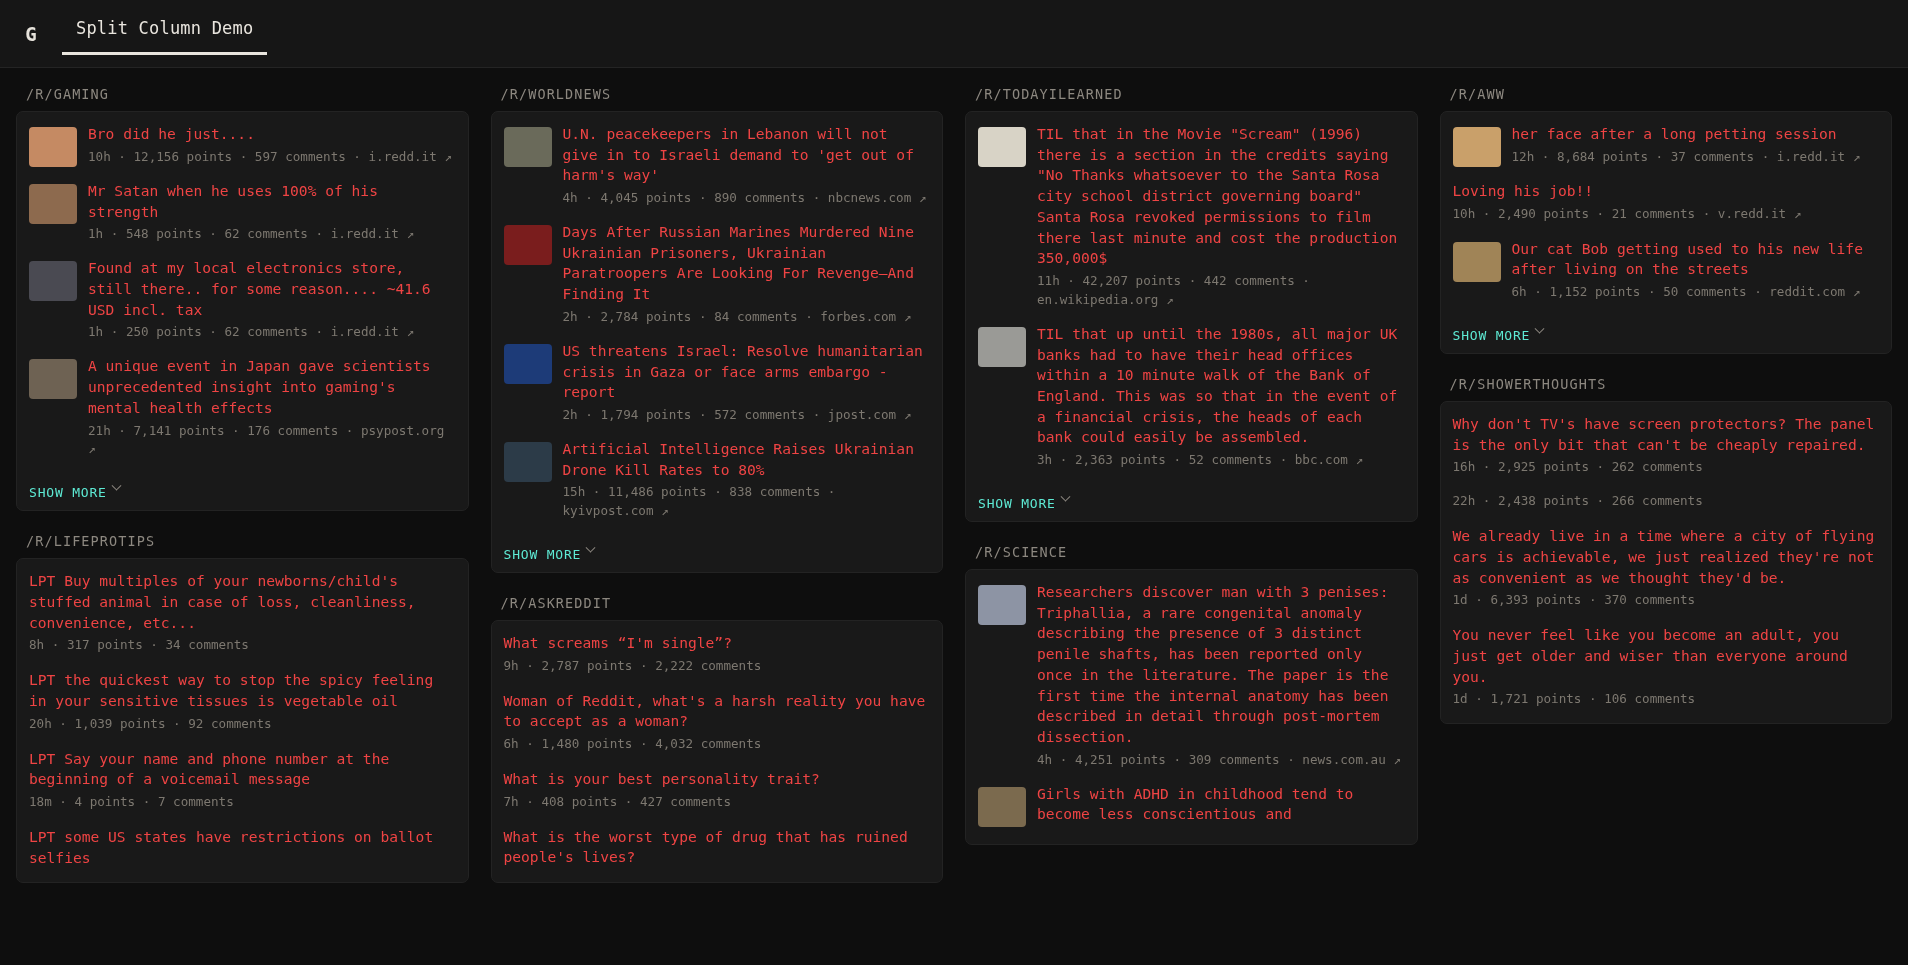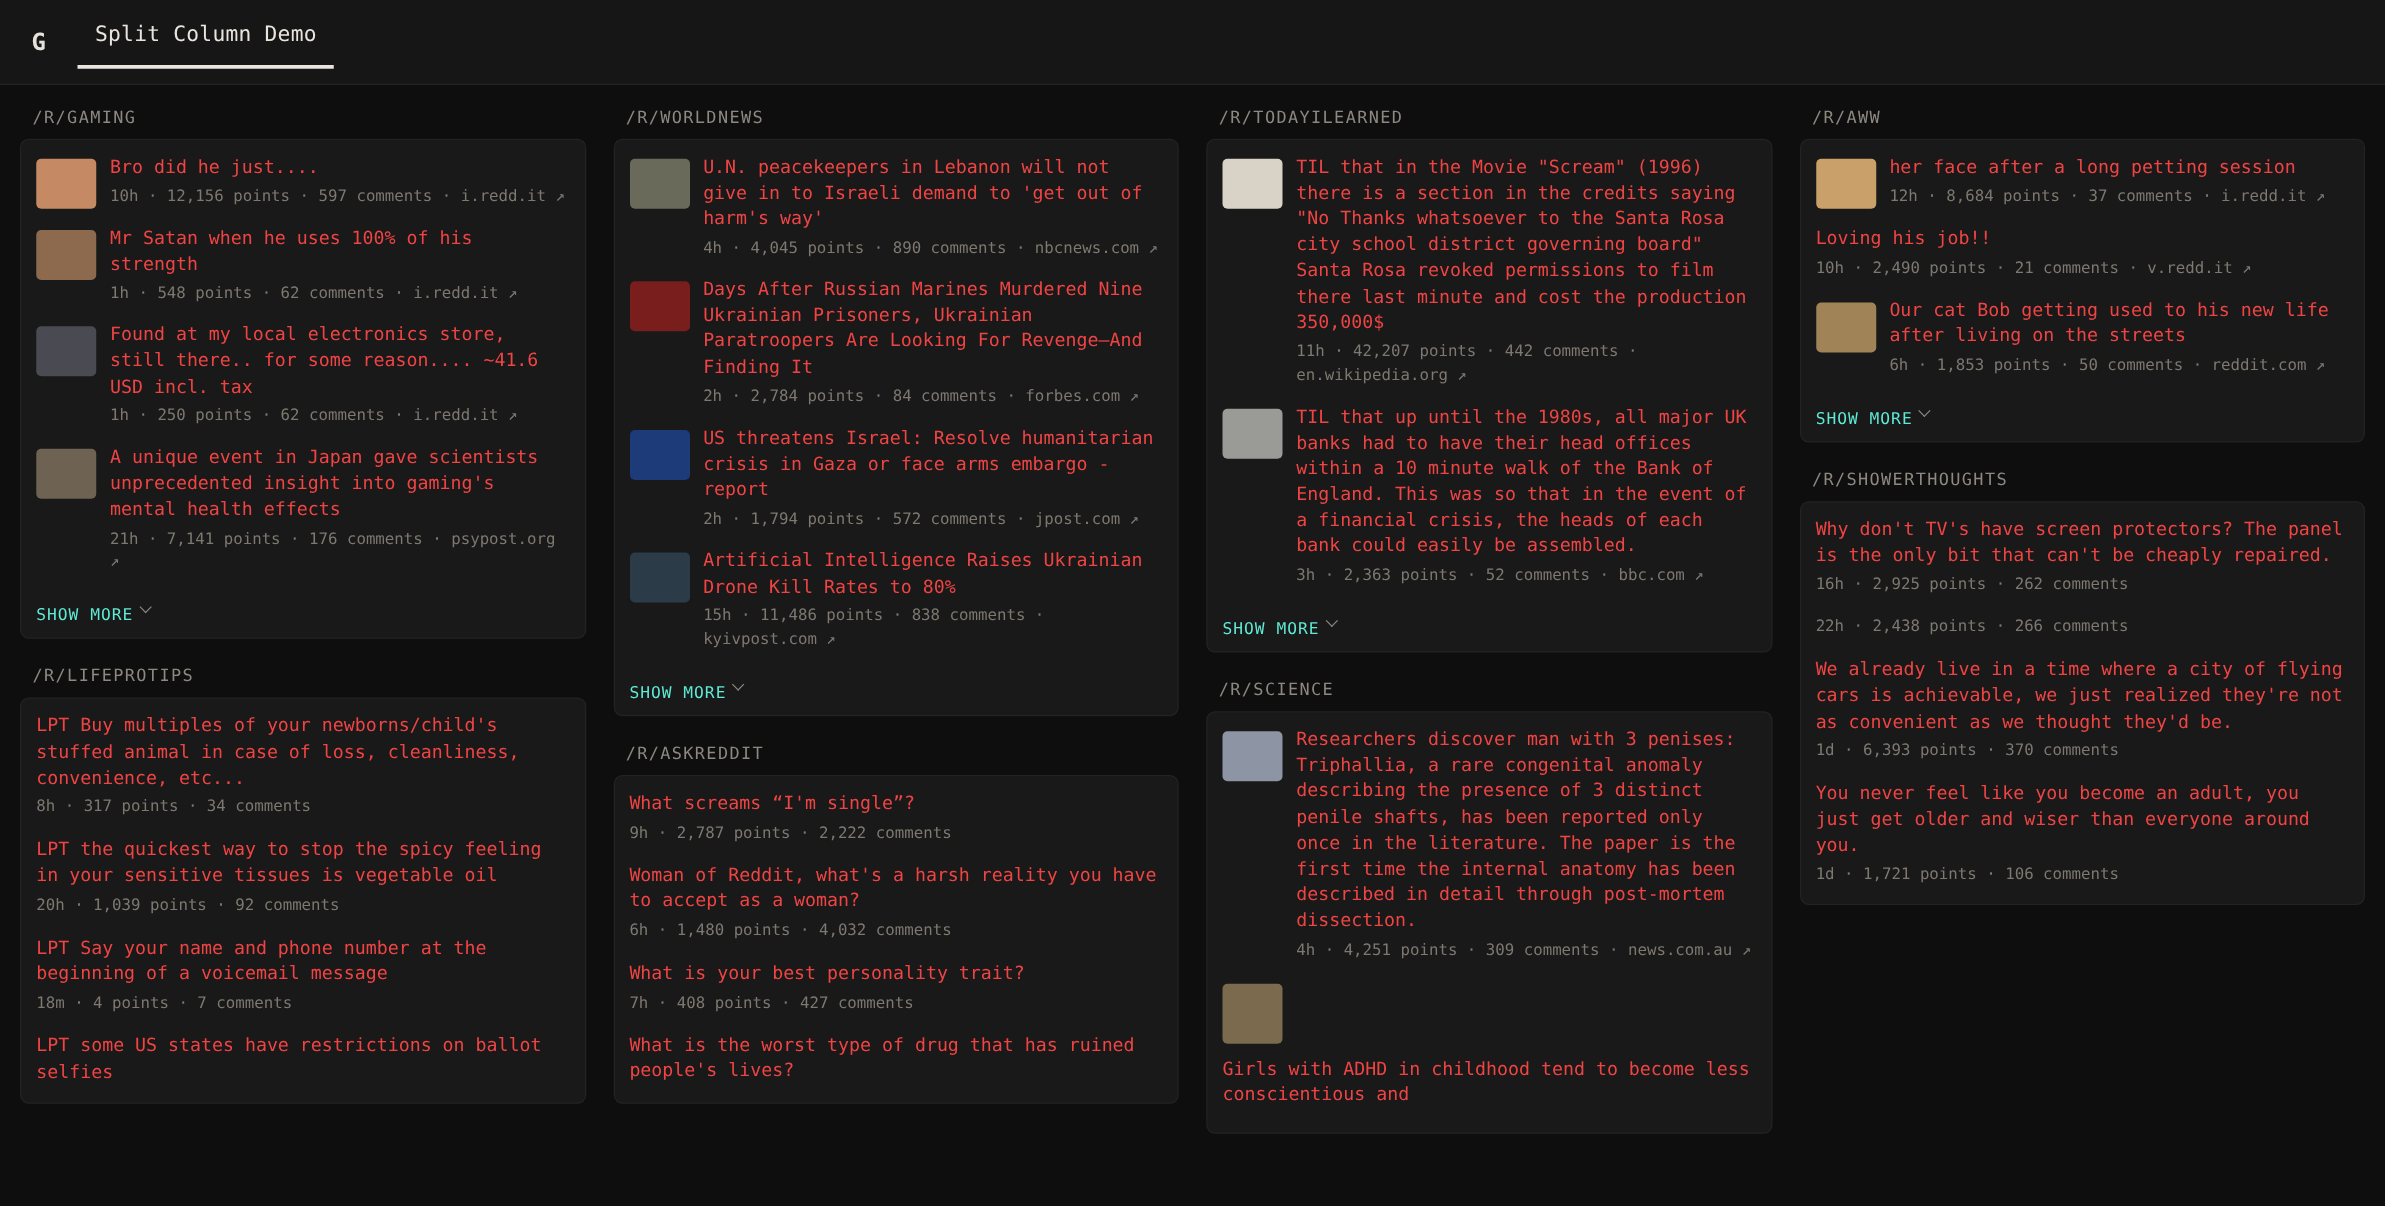--- a/index.html
+++ b/index.html
@@ -67,21 +67,21 @@
     border-radius: 7px;
     padding: 12px 12px 10px 12px;
     margin-bottom: 22px;
   }
 
   .post {
     display: flex;
     gap: 11px;
     margin-bottom: 14px;
   }
-  .post:last-of-type { margin-bottom: 6px; flex-direction: column; }
+  .post:last-of-type { margin-bottom: 6px; }
 
   .thumb {
     width: 48px; height: 40px;
     flex: 0 0 48px;
     border-radius: 4px;
     margin-top: 3px;
     background: #2b2b2b;
     overflow: hidden;
     position: relative;
   }
@@ -295,21 +295,21 @@
           </div>
         </div><div class="plain-post">
           <div class="post-body">
             <div class="post-title">Loving his job!!</div>
             <div class="post-meta">10h · 2,490 points · 21 comments · v.redd.it ↗</div>
           </div>
         </div><div class="post">
           <div class="thumb" style="background: rgb(160, 132, 87);"></div>
           <div class="post-body">
             <div class="post-title">Our cat Bob getting used to his new life after living on the streets</div>
-            <div class="post-meta">6h · 1,853 points · 50 comments · reddit.com ↗</div>
+            <div class="post-meta">6h · 1,152 points · 50 comments · reddit.com ↗</div>
           </div>
         </div><div class="show-more">
           <span>SHOW MORE</span>
           <span class="chev"></span>
         </div></div>
       <div class="sub-title">/R/SHOWERTHOUGHTS</div>
       <div class="card">
         <div class="plain-post">
           <div class="post-body">
             <div class="post-title">Why don't TV's have screen protectors? The panel is the only bit that can't be cheaply repaired.</div>

